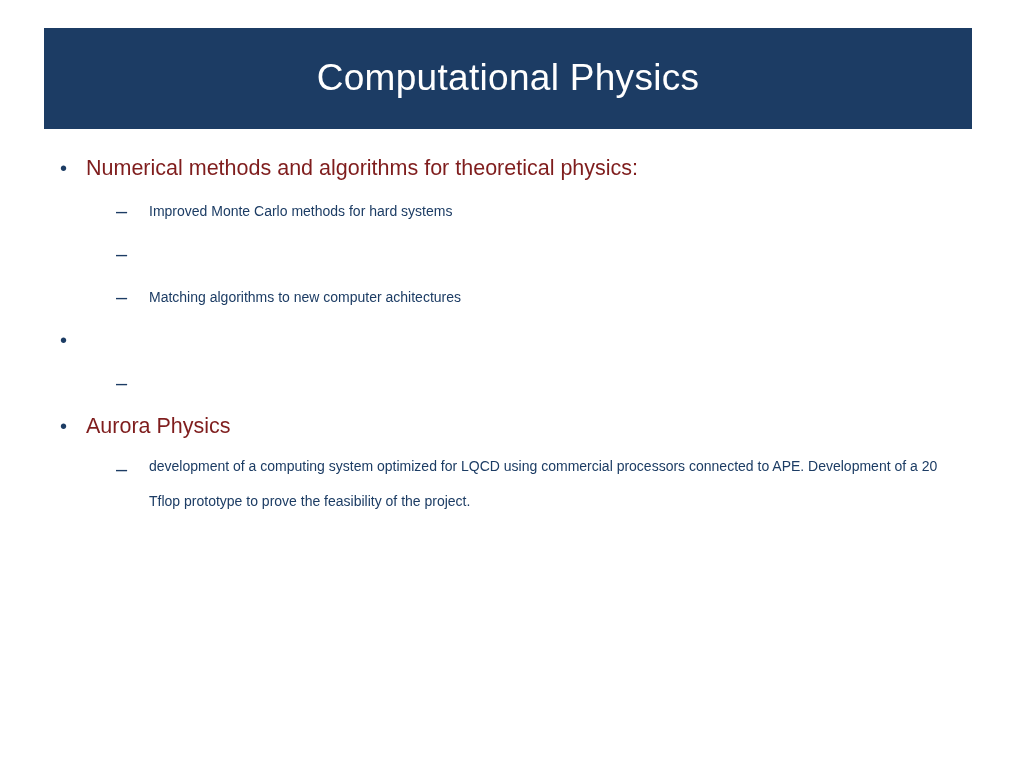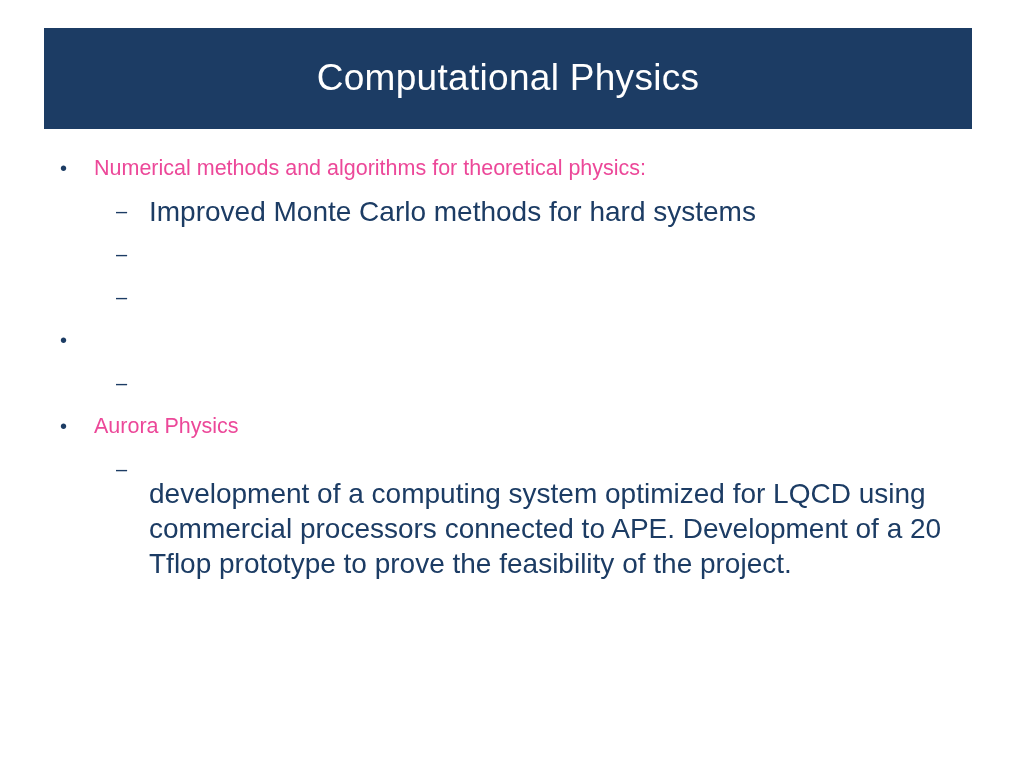--- a/index.html
+++ b/index.html
@@ -53,50 +53,48 @@
     width: 42px;
     flex: 0 0 42px;
     color: #1c3c64;
     font-size: 20px;
     line-height: 41px;
     text-align: left;
     padding-left: 16px;
     box-sizing: border-box;
   }
   .l1 .text {
-    color: #ec4899;
+    color: #7f1d1d;
     font-size: 21.5px;
     line-height: 41px;
-    margin-left: 8px;
   }
   .l2 {
     display: flex;
     align-items: flex-start;
     margin-bottom: 2px;
   }
   .l2 .dash {
     width: 105px;
     flex: 0 0 105px;
     color: #1c3c64;
     font-size: 20px;
     line-height: 41px;
     text-align: left;
     padding-left: 72px;
     box-sizing: border-box;
   }
   .l2 .text {
     color: #1c3c64;
-    font-size: 28px;
+    font-size: 14px;
     line-height: 41px;
     max-width: 820px;
   }
   .l2.wrap .text {
     line-height: 35px;
     max-width: 810px;
-    margin-top: 27px;
   }
 </style>
 </head>
 <body>
 
 <div class="slide">
 
   <div class="title-bar">
     <div class="title-text">Computational Physics</div>
   </div>
@@ -112,20 +110,21 @@
       <span class="dash">–</span>
       <span class="text">Improved Monte Carlo methods for hard systems</span>
     </div>
 
     <div class="l2">
       <span class="dash">–</span>
     </div>
 
     <div class="l2">
       <span class="dash">–</span>
+      <span class="text">Matching algorithms to new computer achitectures</span>
     </div>
 
     <div class="l1">
       <span class="bullet">•</span>
     </div>
 
     <div class="l2">
       <span class="dash">–</span>
     </div>
 

